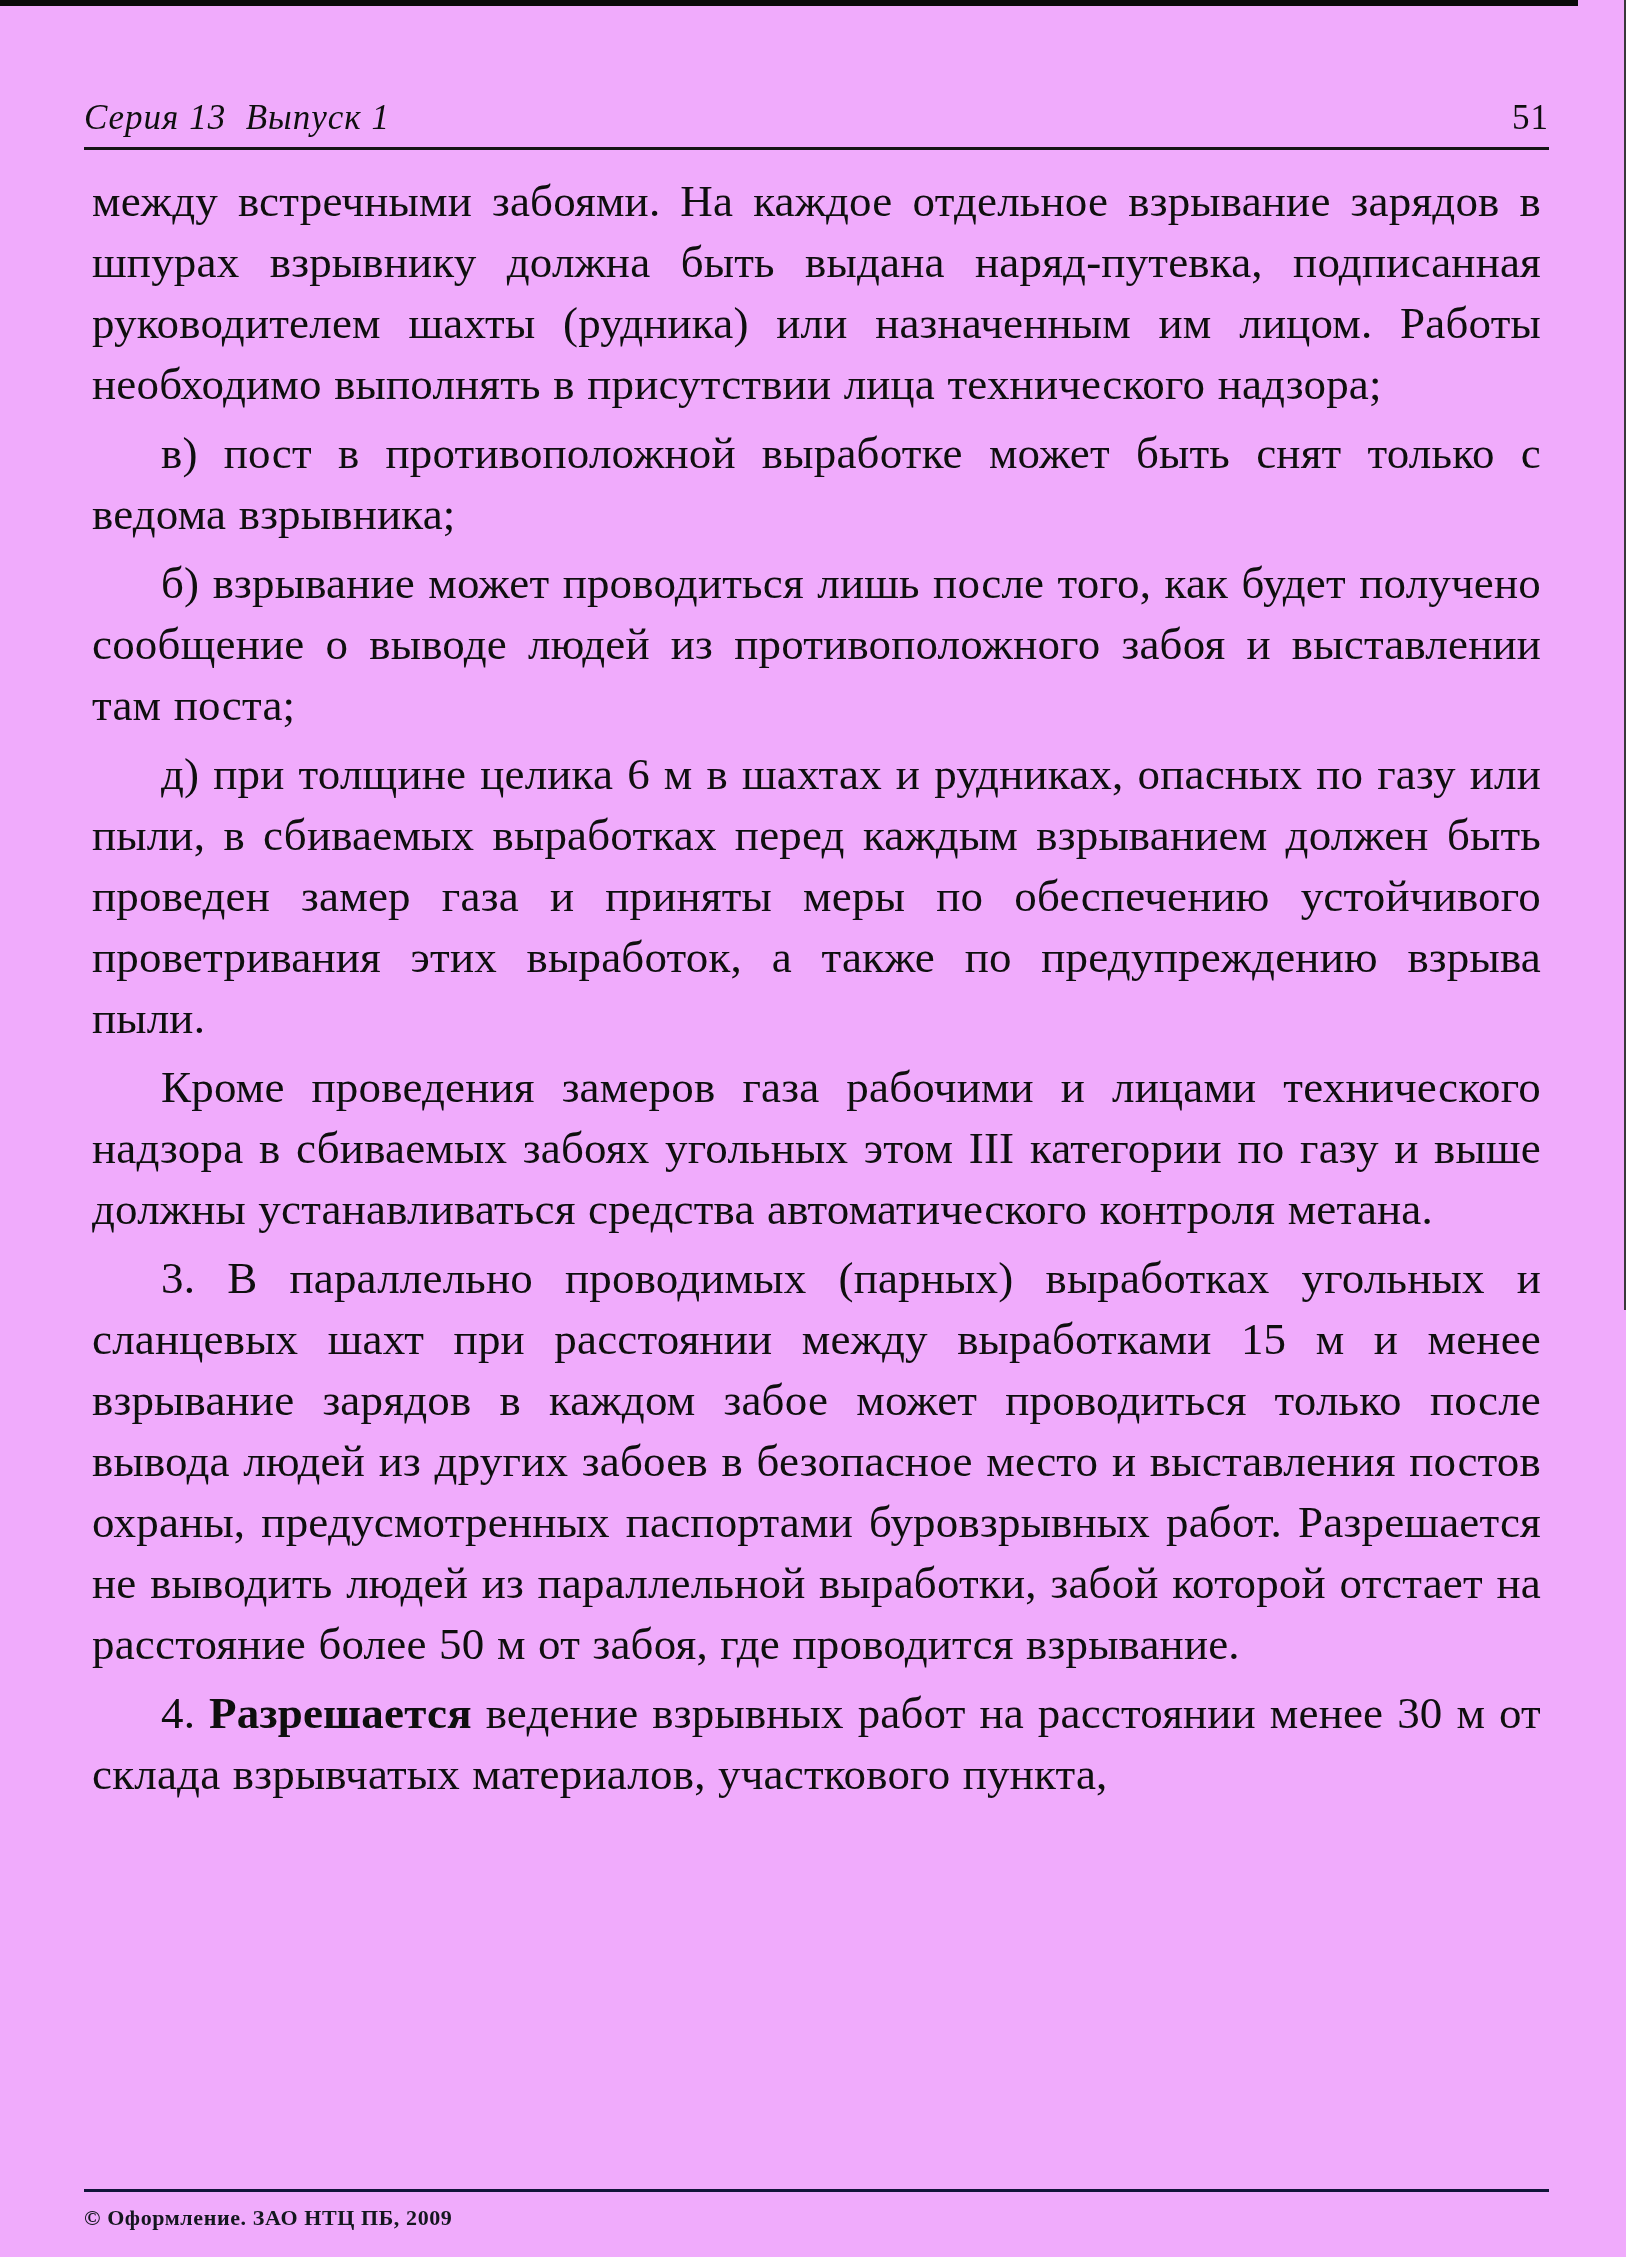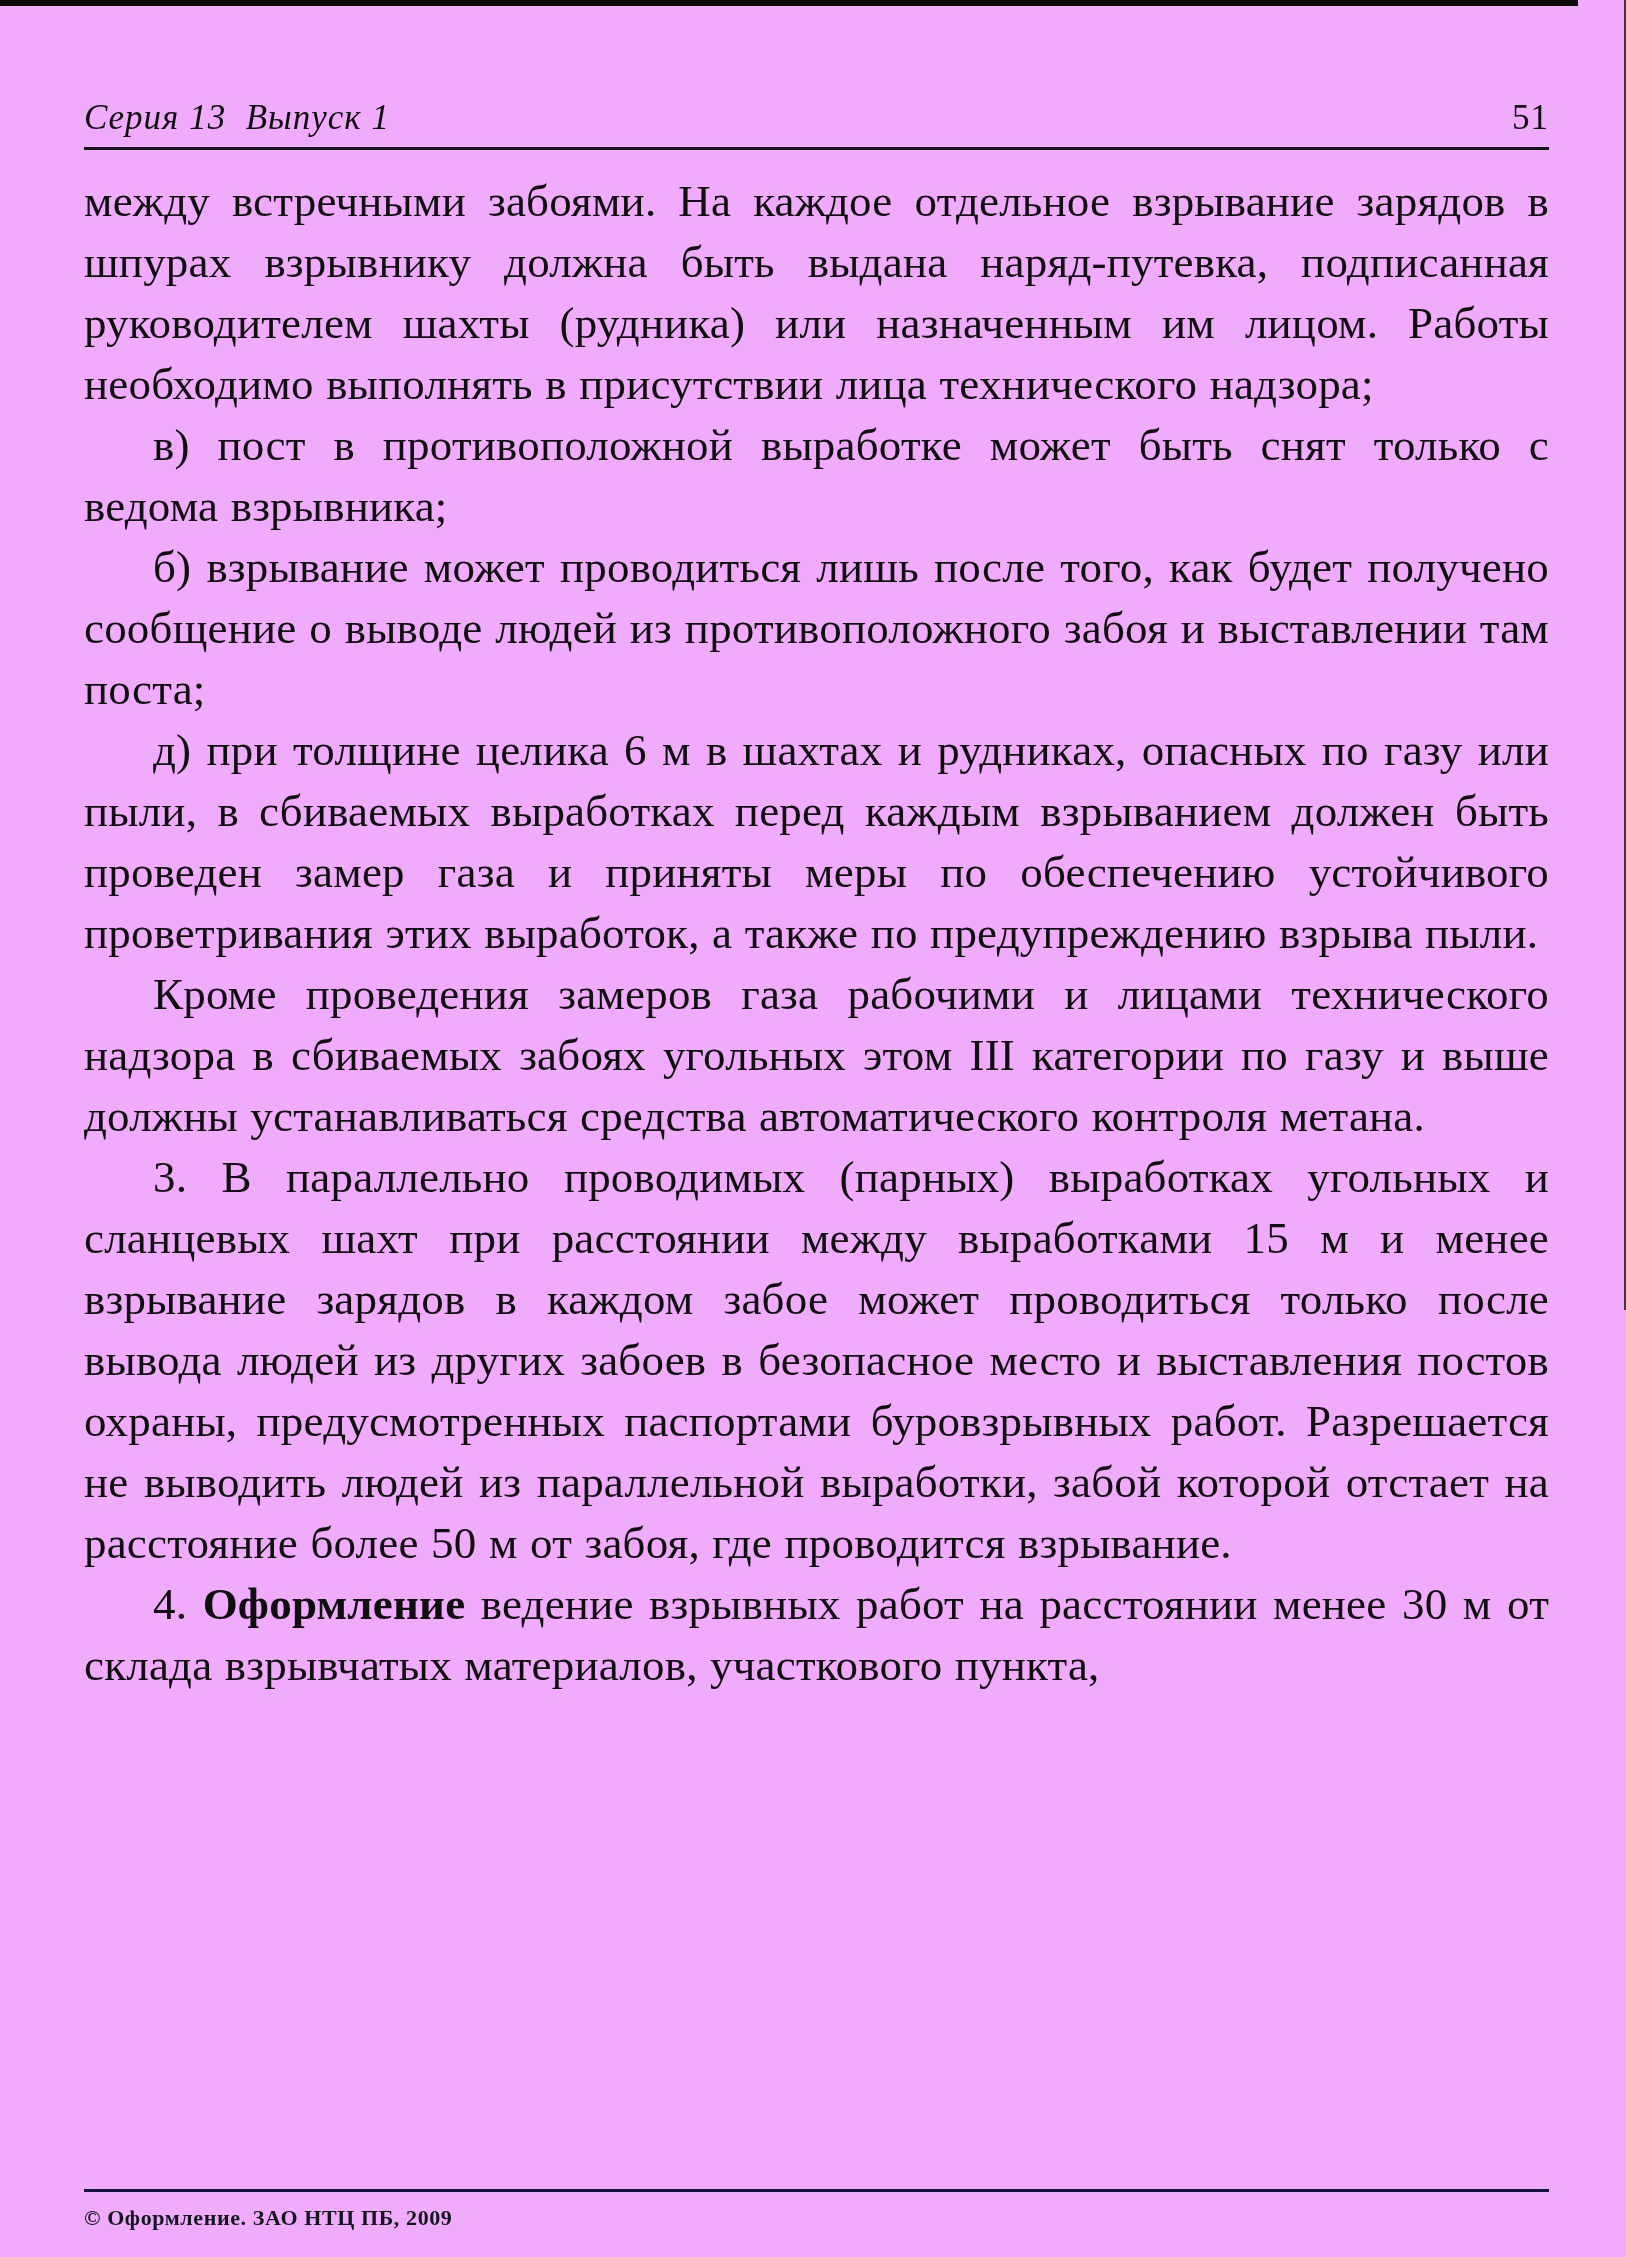--- a/index.html
+++ b/index.html
@@ -59,21 +59,21 @@
   }
   .doc-body {
     margin-top: 21px;
     font-size: 45px;
     line-height: 61px;
     text-align: justify;
     letter-spacing: 0.2px;
     word-spacing: 1px;
   }
   .doc-body p {
-    margin: 0;
+    margin: 8px;
     text-indent: 69px;
   }
   .doc-body p.no-indent {
     text-indent: 0;
   }
   .doc-body strong {
     font-weight: bold;
   }
   .page-footer {
     position: absolute;
@@ -109,21 +109,21 @@
   <div class="header-rule"></div>
 
   <main class="doc-body">
     <p class="no-indent">между встречными забоями. На каждое отдельное взрывание зарядов в шпурах взрывнику должна быть выдана наряд-путевка, подписанная руководителем шахты (рудника) или назначенным им лицом. Работы необходимо выполнять в присутствии лица технического надзора;</p>
     <p>в) пост в противоположной выработке может быть снят только с ведома взрывника;</p>
     <p>б) взрывание может проводиться лишь после того, как будет получено сообщение о выводе людей из противоположного забоя и выставлении там поста;</p>
     <p>д) при толщине целика 6 м в шахтах и рудниках, опасных по газу или пыли, в сбиваемых выработках перед каждым взрыванием должен быть проведен замер газа и приняты меры по обеспечению устойчивого проветривания этих выработок, а также по предупреждению взрыва пыли.</p>
     <p>Кроме проведения замеров газа рабочими и лицами технического надзора в сбиваемых забоях угольных этом III категории по газу и выше должны устанавливаться средства автоматического контроля метана.</p>
     <p>3. В параллельно проводимых (парных) выработках угольных и сланцевых шахт при расстоянии между выработками 15 м и менее взрывание зарядов в каждом забое может проводиться только после вывода людей из других забоев в безопасное место и выставления постов охраны, предусмотренных паспортами буровзрывных работ. Разрешается не выводить людей из параллельной выработки, забой которой отстает на расстояние более 50 м от забоя, где проводится взрывание.</p>
     <p>
-      <span>4. </span><strong>Оформление</strong><span> ведение взрывных работ на расстоянии менее 30 м от склада взрывчатых материалов, участкового пункта,</span>
+      <span>4. </span><strong>Разрешается</strong><span> ведение взрывных работ на расстоянии менее 30 м от склада взрывчатых материалов, участкового пункта,</span>
     </p>
   </main>
 
   <footer class="page-footer">
     <div class="footer-rule"></div>
     <div class="footer-text">©  Оформление. ЗАО НТЦ ПБ, 2009</div>
   </footer>
 
 </div>
 

